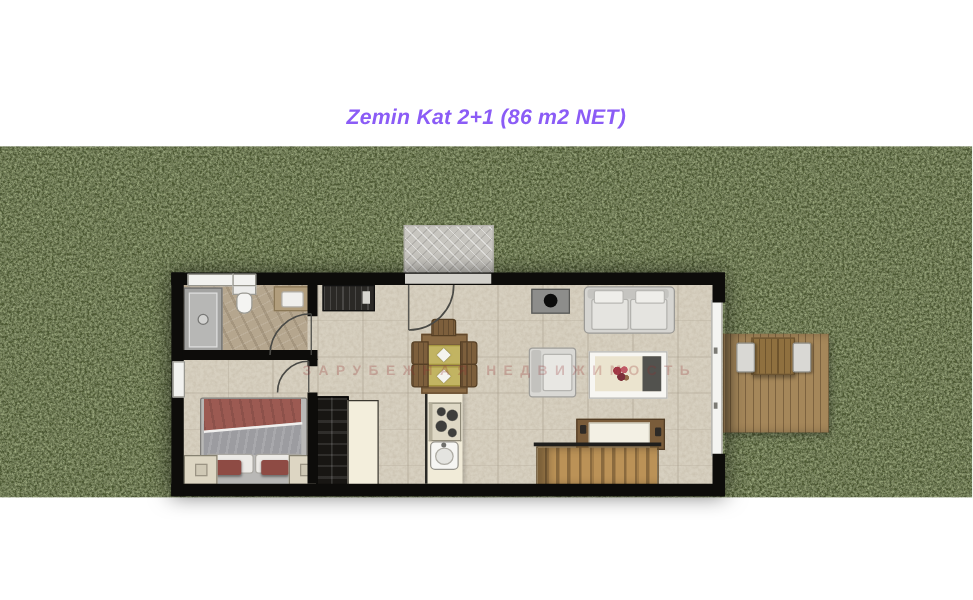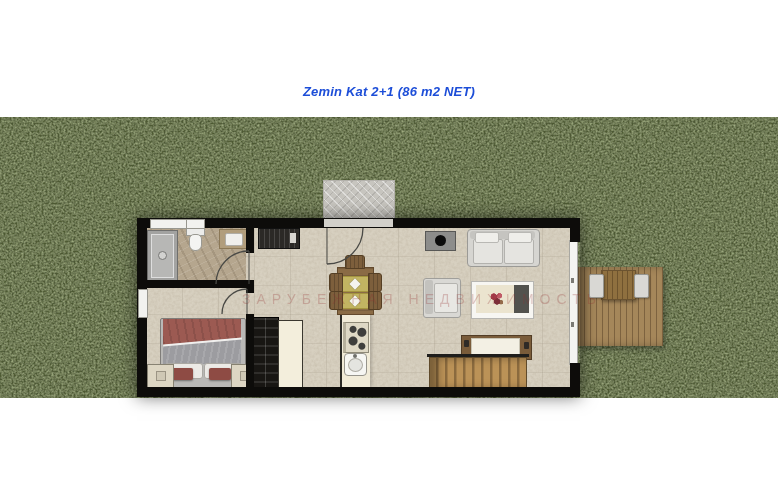--- a/index.html
+++ b/index.html
@@ -1,22 +1,22 @@
 <!DOCTYPE html>
 <html><head>
 <meta charset="utf-8">
 <style>
   html,body{margin:0;padding:0;background:#ffffff;}
   .plan{position:relative;width:778px;height:480px;background:#ffffff;overflow:hidden;
         font-family:"Liberation Sans",sans-serif;}
   .abs{position:absolute;}
 
   
-  .title{left:0;top:84px;width:778px;text-align:center;font-size:13px;font-weight:bold;
-         font-style:italic;color:#1d4ed8;letter-spacing:.2px;z-index:8;}
+  .title{left:0;top:84px;width:778px;text-align:center;font-size:17px;font-weight:bold;
+         font-style:italic;color:#8b5cf6;letter-spacing:.2px;z-index:8;}
 
   
   .grass{left:0;top:117px;z-index:1;}
 
   
   .walkway{left:323px;top:180px;width:70px;height:44px;z-index:2;background:#c7c5bf;
     background-image:
       repeating-linear-gradient(45deg, rgba(255,255,255,.45) 0 1px, transparent 1px 6px),
       repeating-linear-gradient(-45deg, rgba(0,0,0,.10) 0 1px, transparent 1px 6px);
     border:1px solid #b3b1ab;}
@@ -190,21 +190,21 @@
 
   
   .stair-rail{left:427px;top:354px;width:102px;height:3px;z-index:4;background:#1f1e1c;}
   .stairs{left:429px;top:357px;width:96px;height:31px;z-index:4;background:
     repeating-linear-gradient(to right, #bb9257 0 6px, #8a6a3e 6px 8px, #a37e4a 8px 9px);
     border:1px solid #5f4a2b;box-shadow:inset 8px 0 8px rgba(0,0,0,.35);}
 
   
   .wm-brand{left:255px;top:226px;z-index:7;font-size:46px;font-weight:400;color:rgba(255,255,255,.30);
     letter-spacing:2px;pointer-events:none;white-space:nowrap;}
-  .wm-sub{left:242px;top:291px;z-index:7;font-size:14px;font-weight:normal;color:rgba(146,48,48,.26);
+  .wm-sub{left:242px;top:291px;z-index:7;font-size:11px;font-weight:bold;color:rgba(146,48,48,.26);
     letter-spacing:6px;pointer-events:none;white-space:nowrap;}
 </style>
 </head>
 <body>
 
 <div class="plan">
 
   <div class="abs title">Zemin Kat  2+1 (86 m2 NET)</div>
 
   <svg class="abs grass" width="778" height="281">

